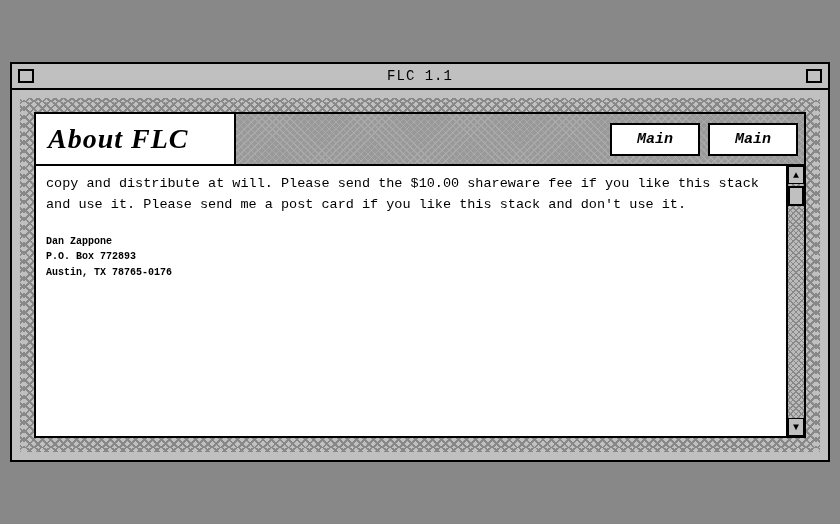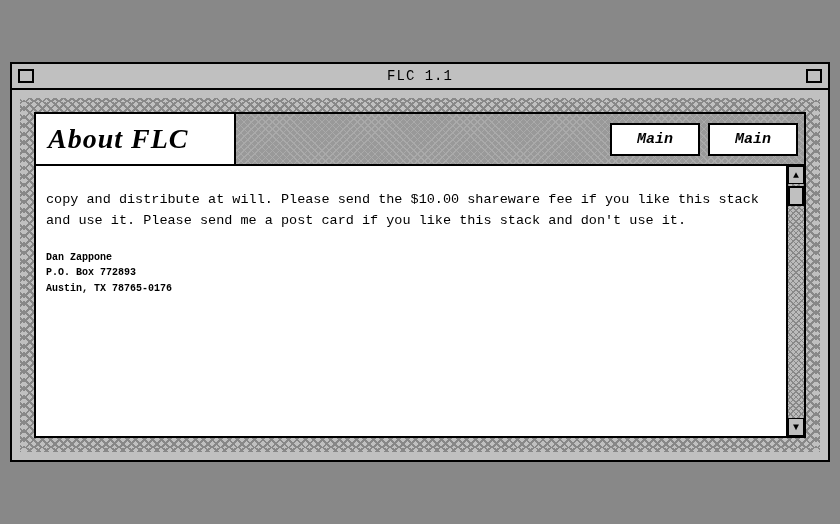--- a/index.html
+++ b/index.html
@@ -145,21 +145,21 @@
 
     
     .text-content-wrapper {
       flex: 1;
       display: flex;
       overflow: hidden;
     }
 
     .text-content {
       flex: 1;
-      padding: 24px 10px;
+      padding: 8px 10px;
       font-family: 'Courier New', Courier, monospace;
       font-size: 13.5px;
       line-height: 1.55;
       background: #ffffff;
       overflow: hidden;
     }
 
     .text-content p {
       margin-bottom: 0;
     }

